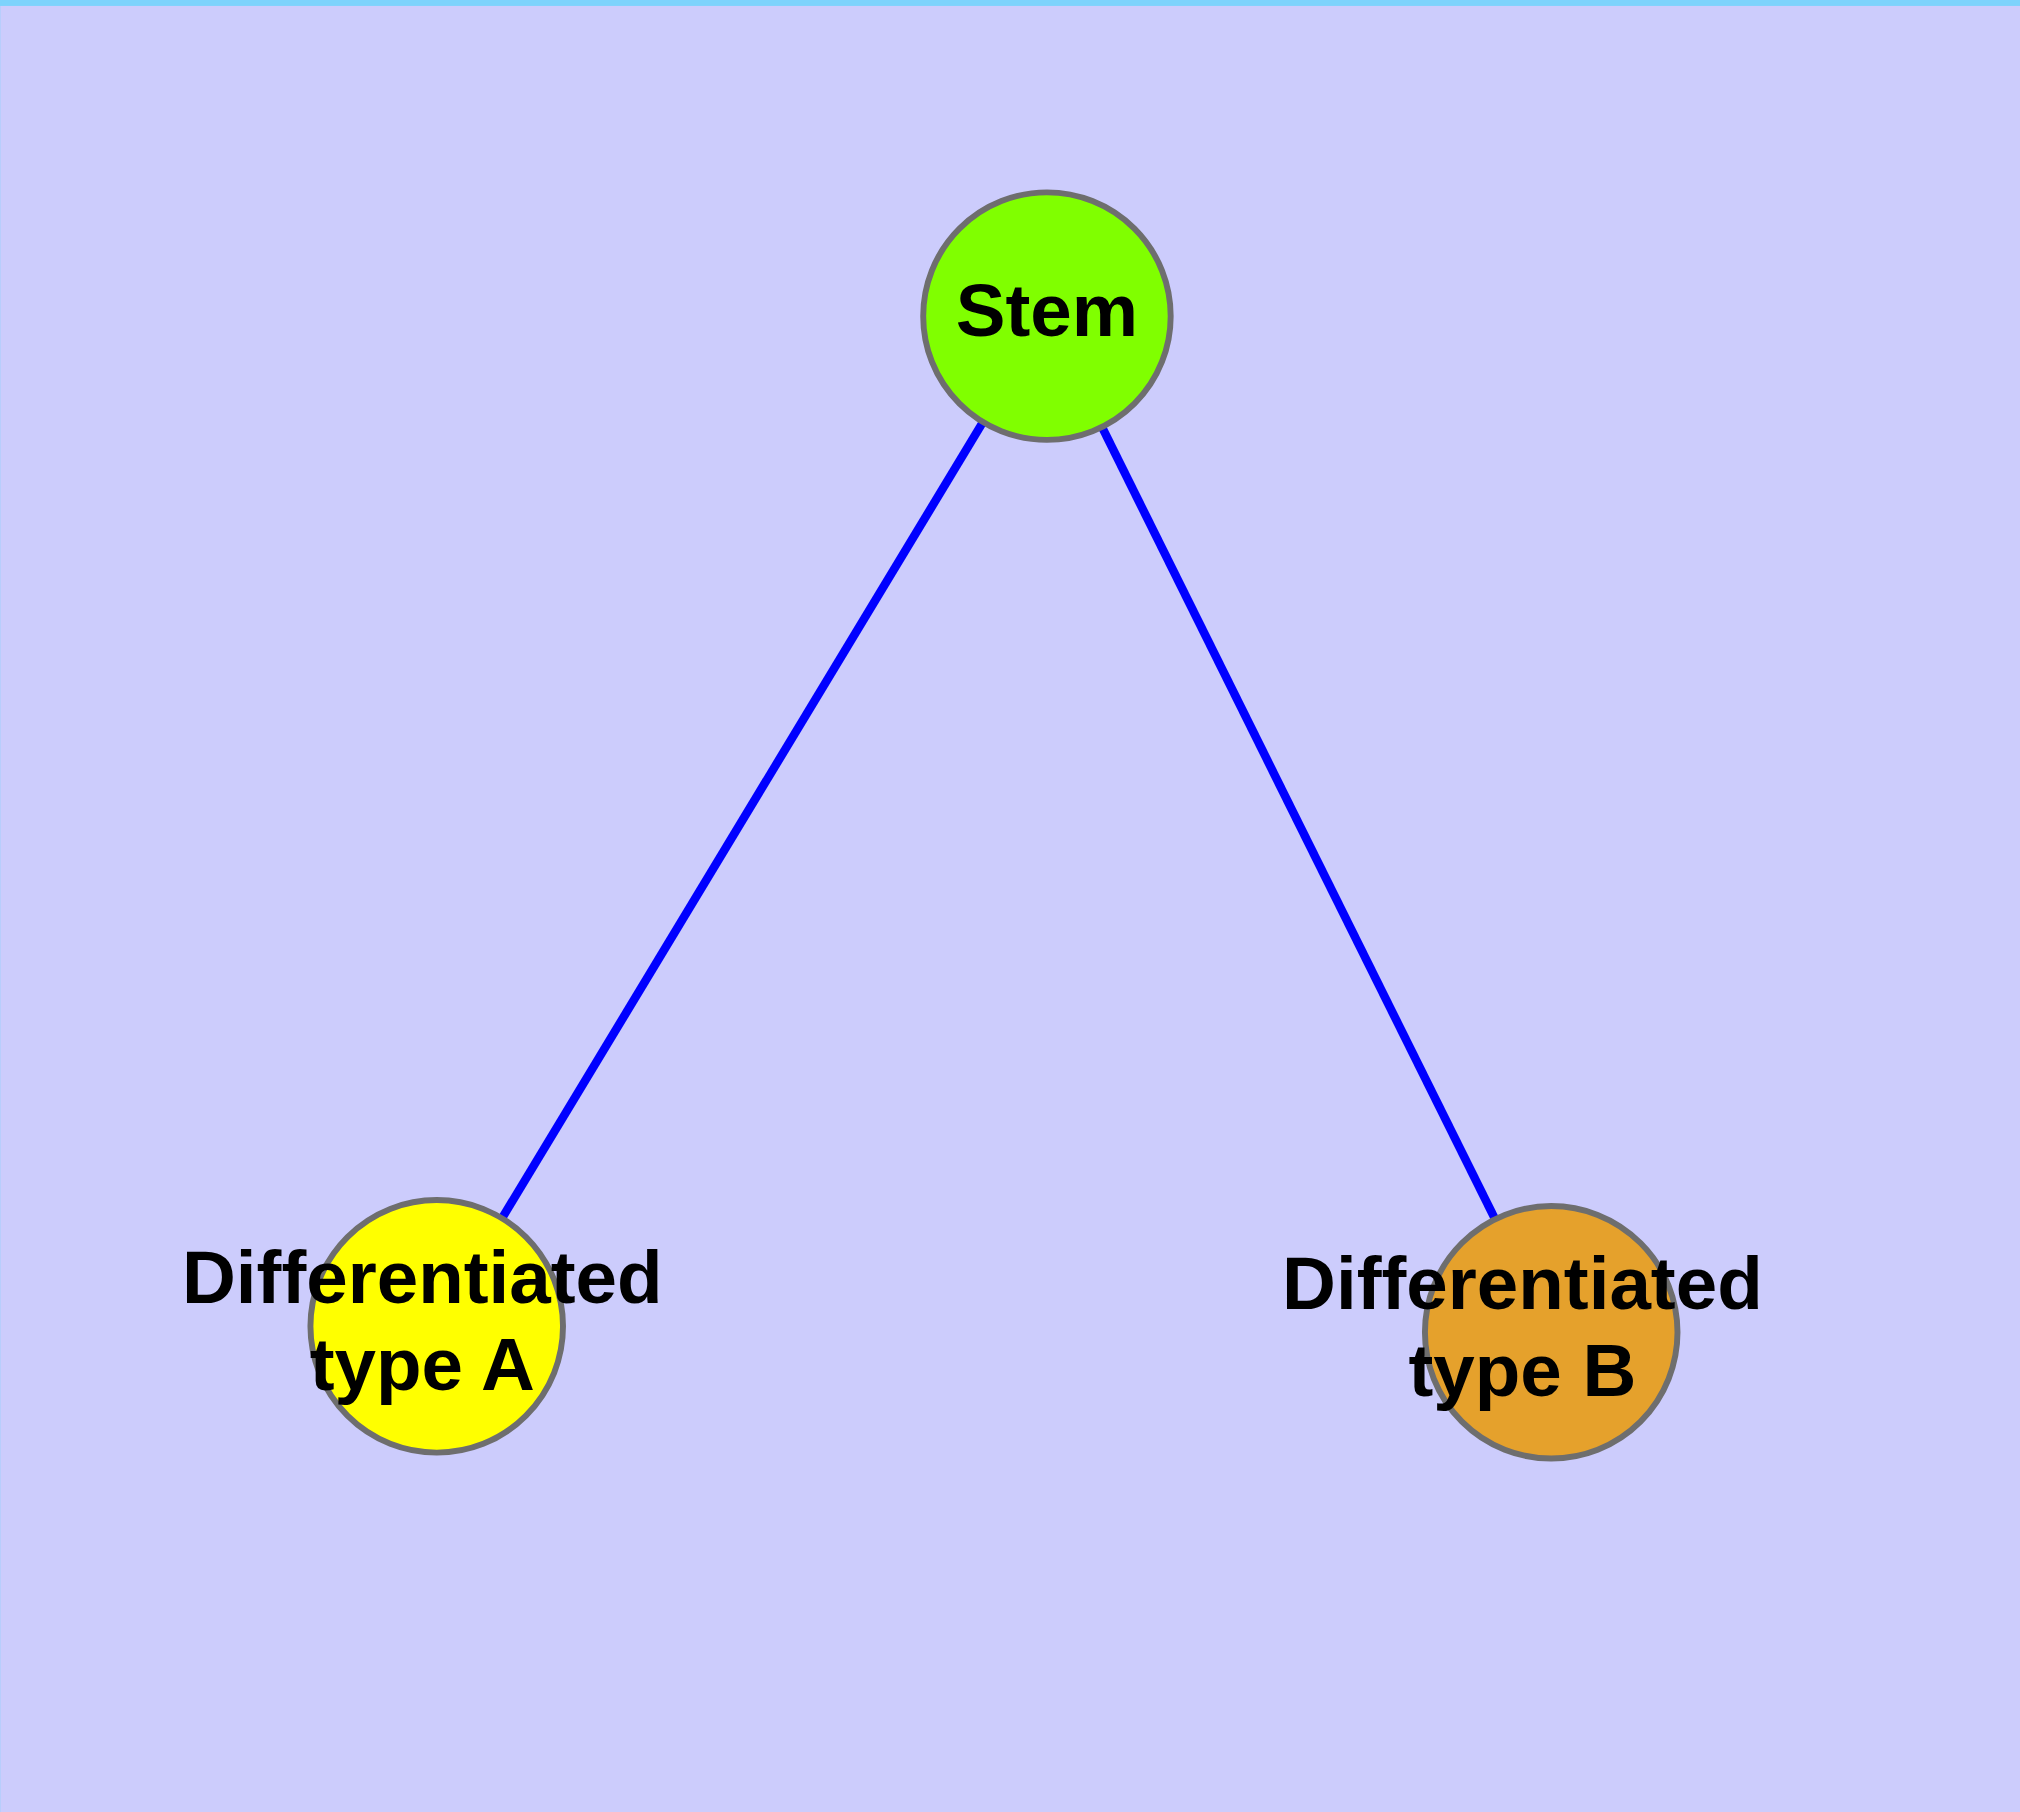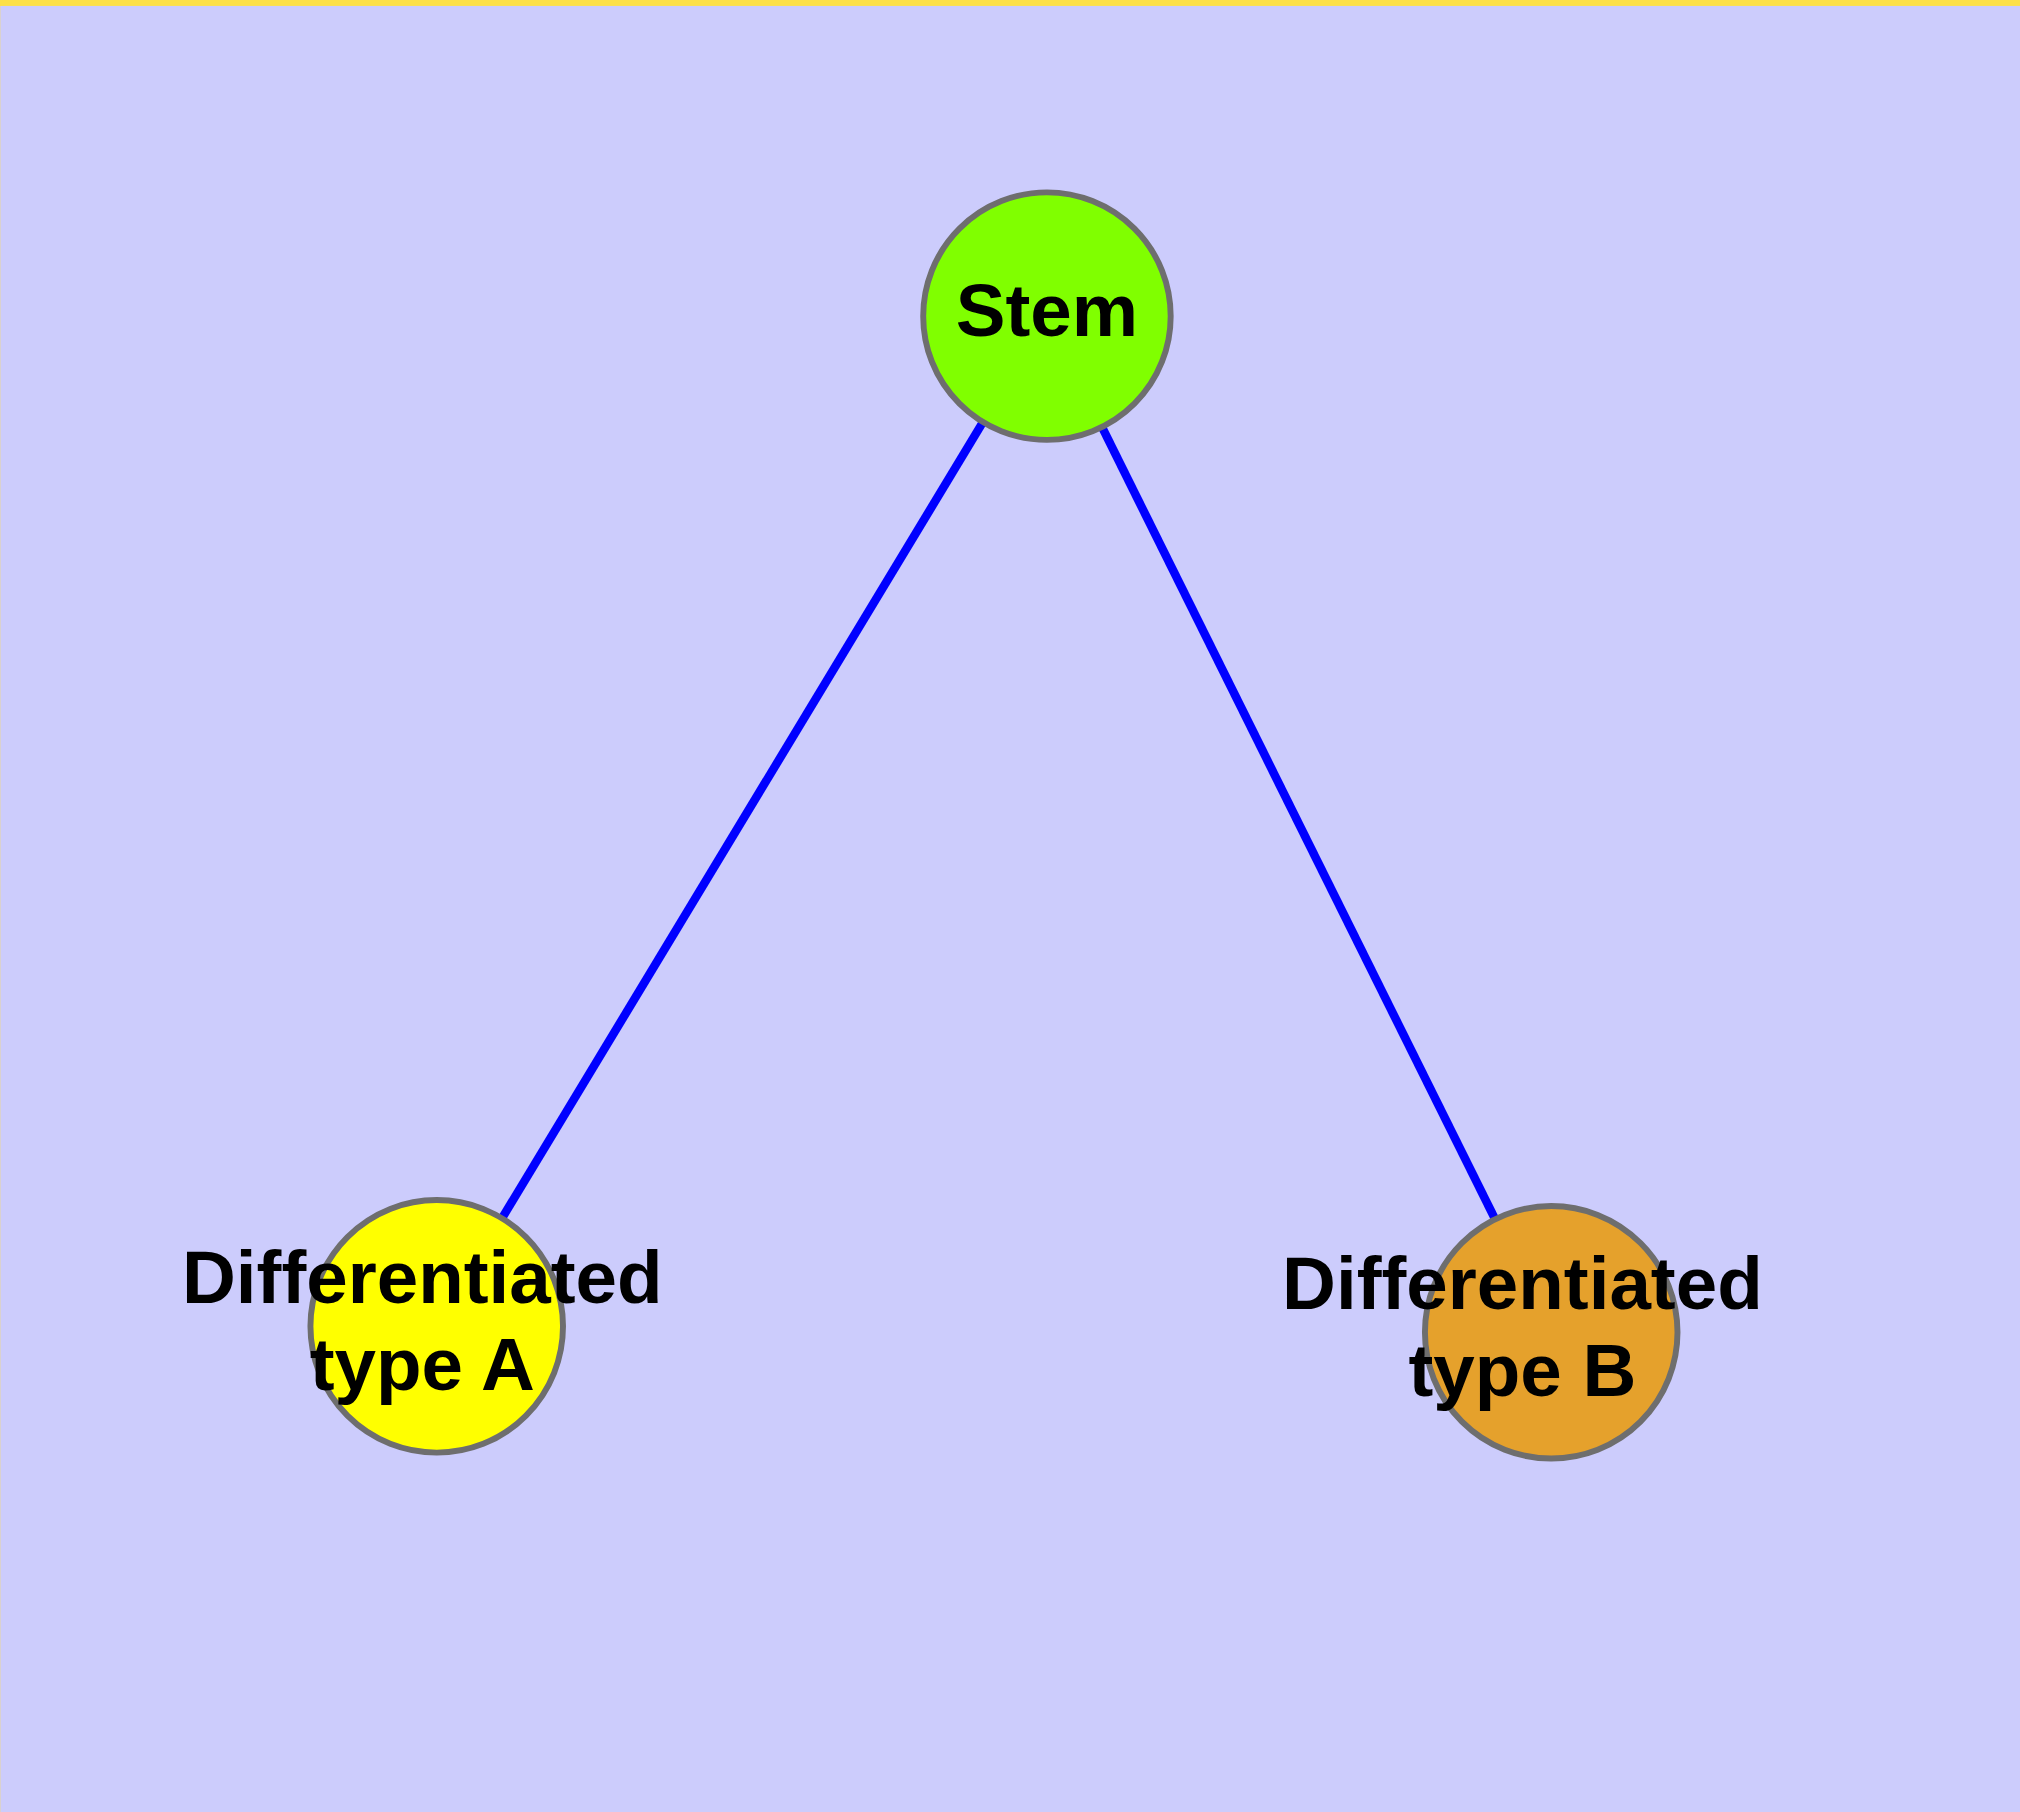--- a/index.html
+++ b/index.html
@@ -9,21 +9,21 @@
     background: #ffffff;
   }
   body {
     font-family: "Liberation Sans", sans-serif;
   }
   #canvas-wrap {
     position: relative;
     width: 2021px;
     height: 1812px;
     overflow: hidden;
-    background: #fde047;
+    background: #7dd3fc;
   }
   #graph-svg {
     display: block;
     width: 2021px;
     height: 1812px;
   }
   .node-label {
     font-family: "Liberation Sans", sans-serif;
     font-weight: bold;
     fill: #000000;

